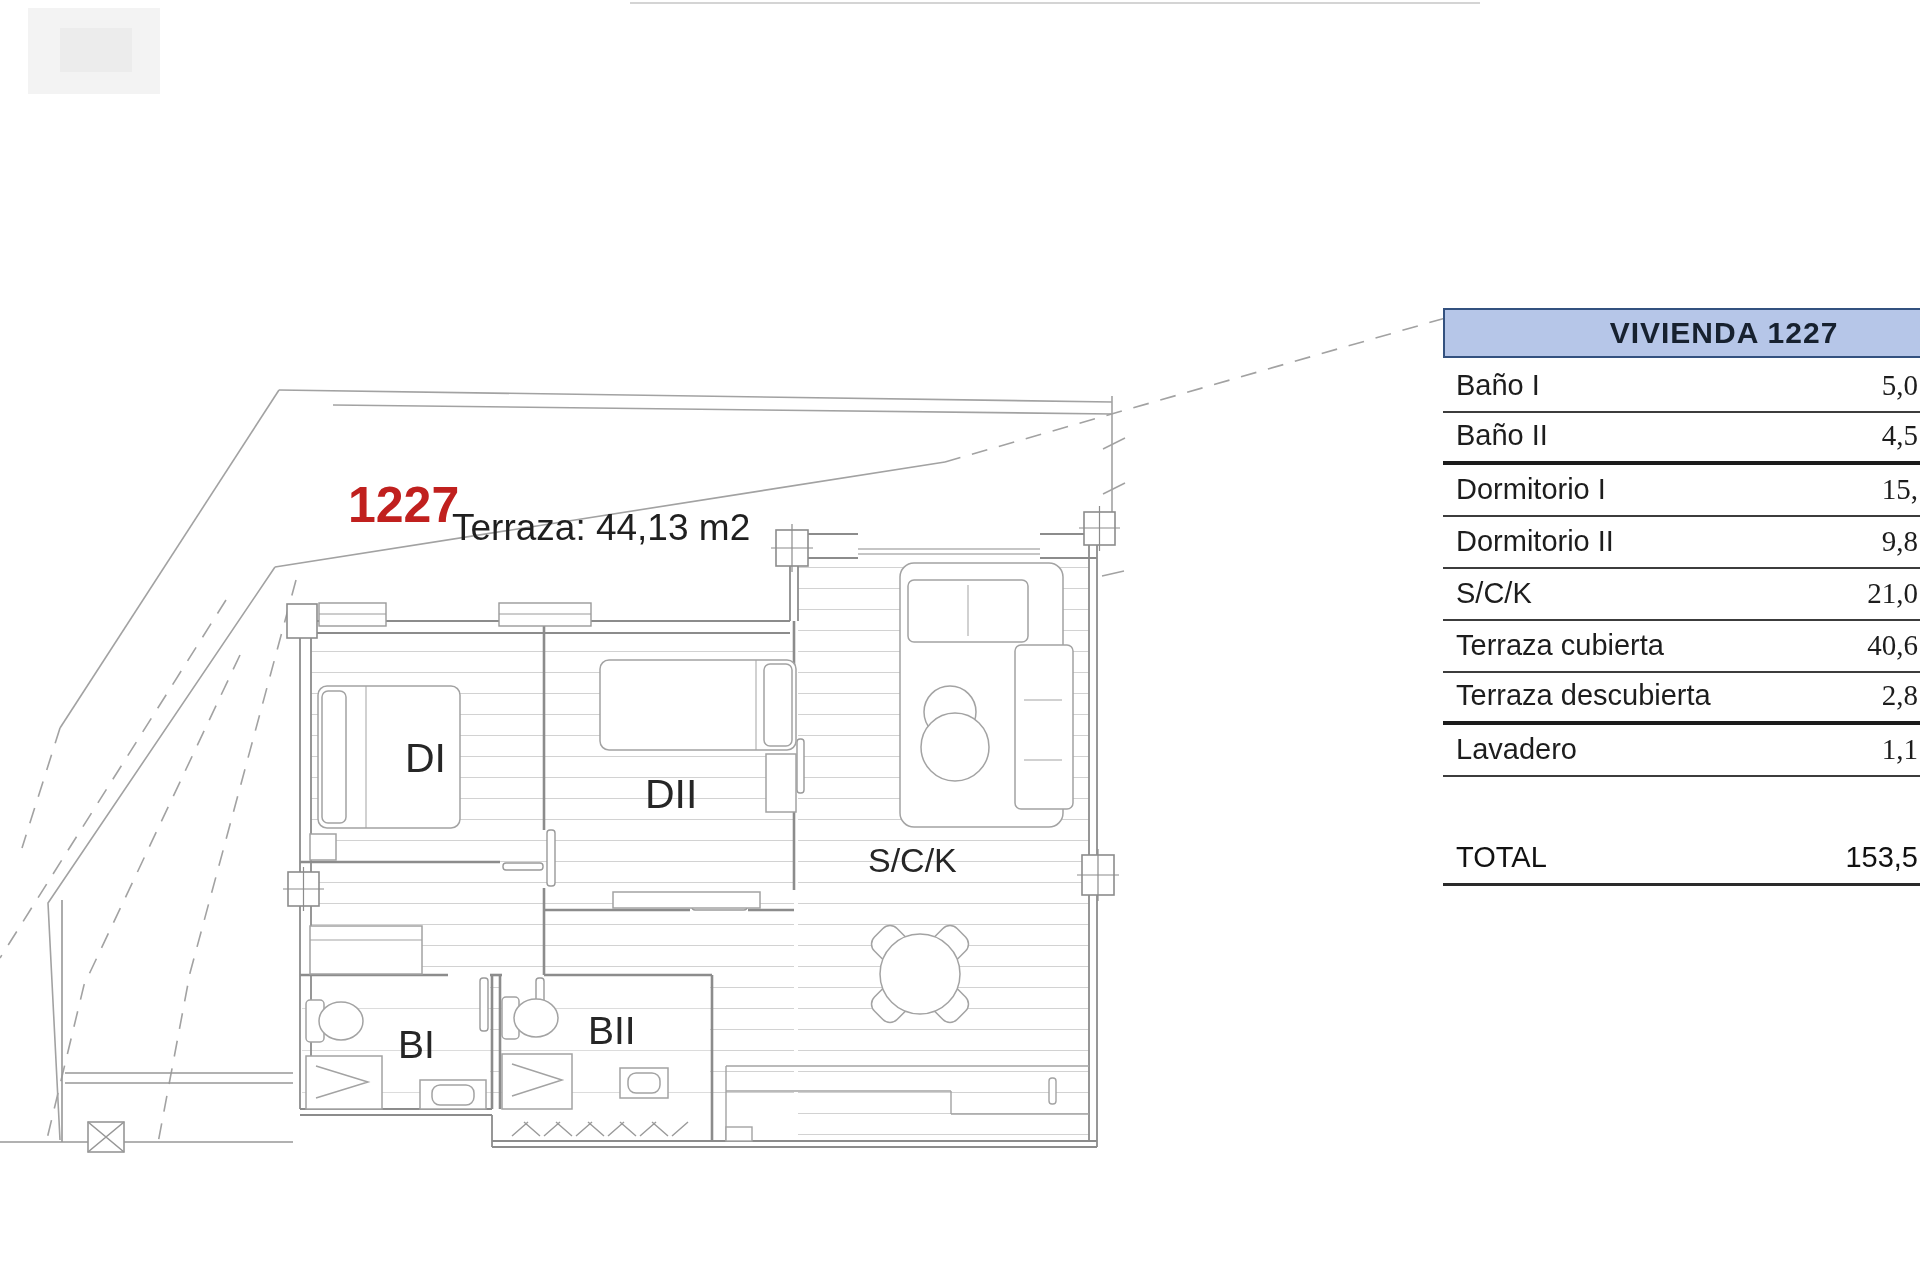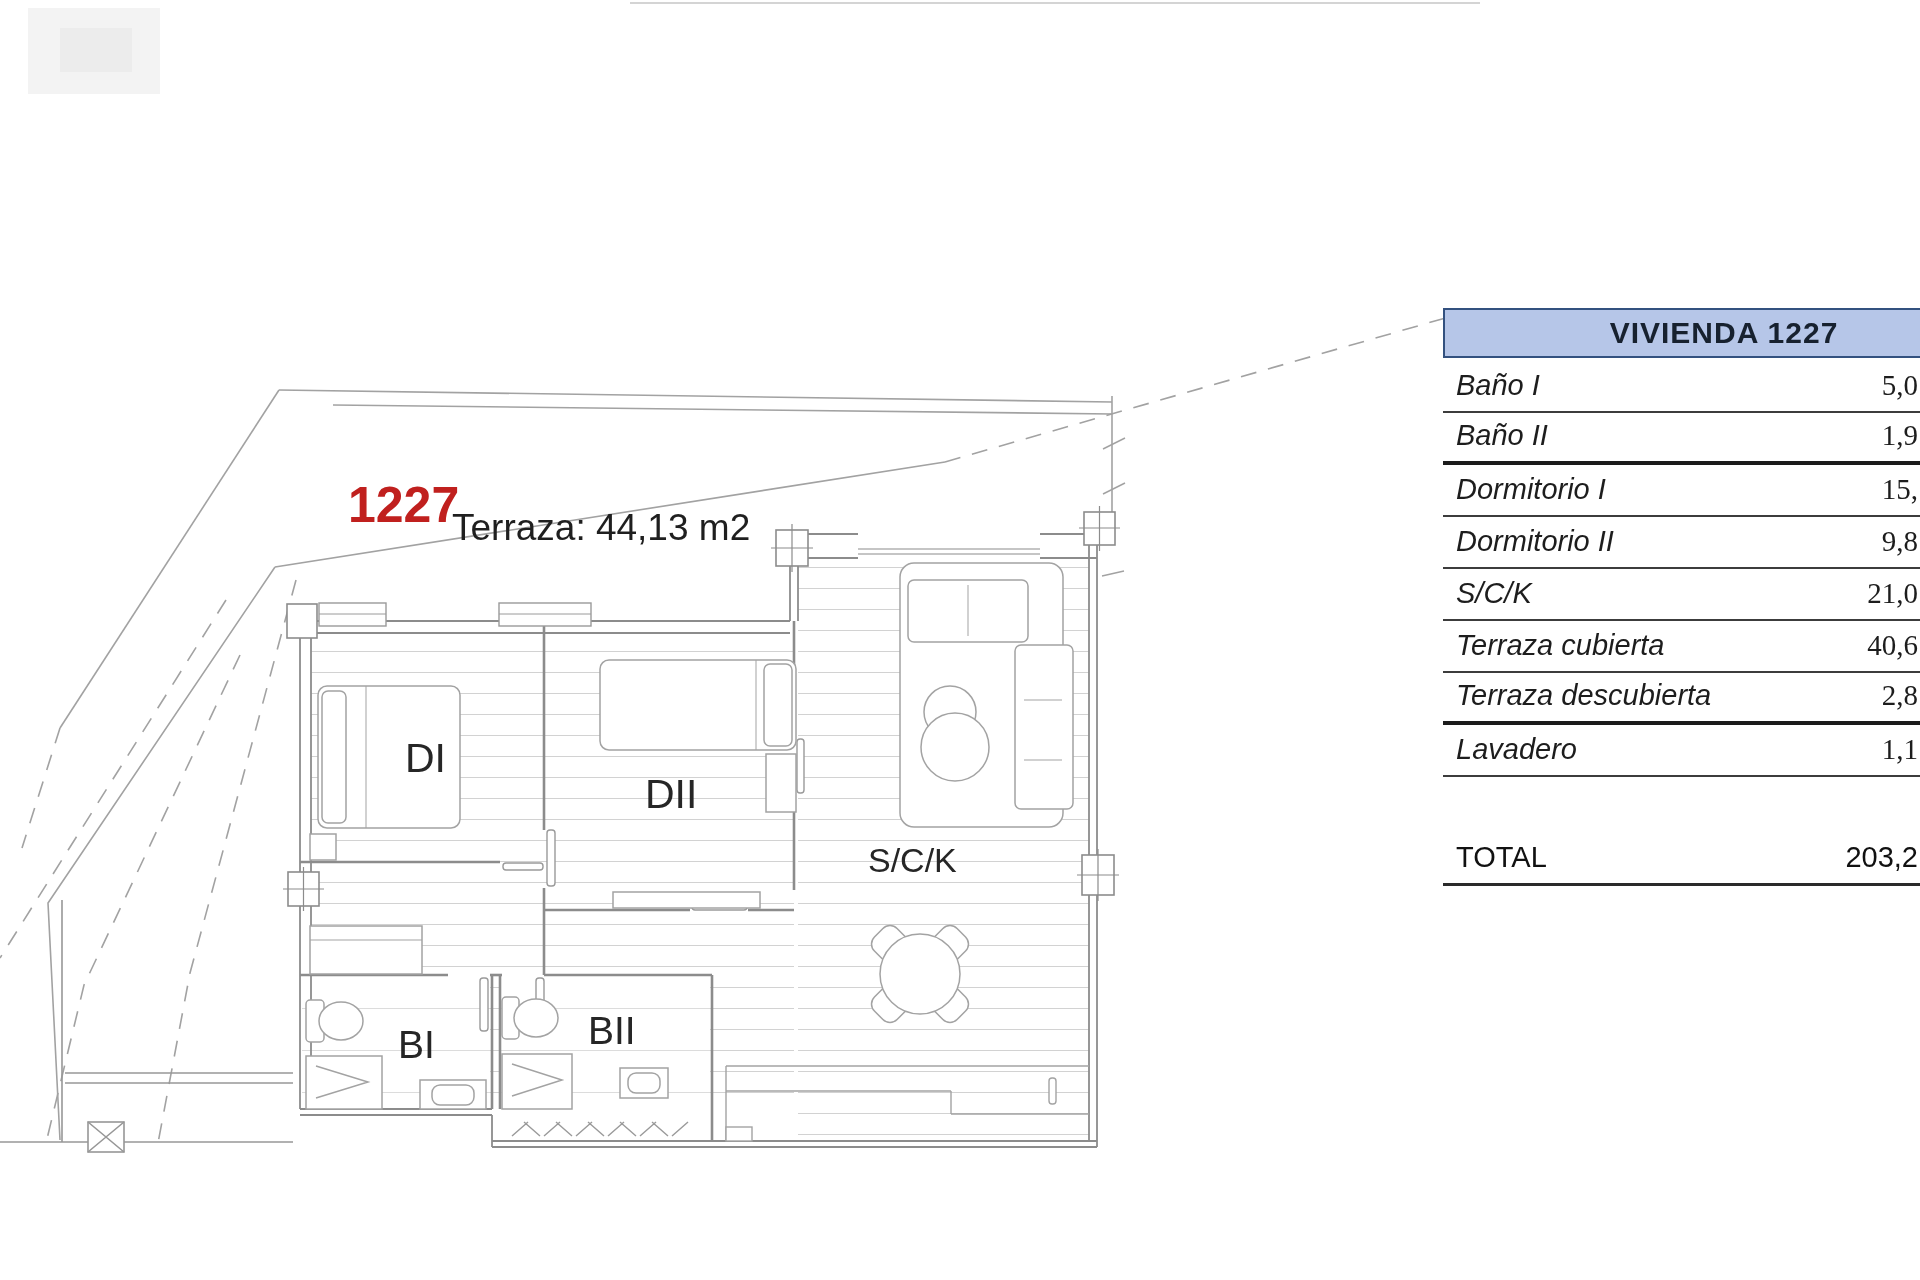--- a/index.html
+++ b/index.html
@@ -18,21 +18,21 @@
     background:#b6c6e8;border:2px solid #33517f;box-sizing:border-box;
     display:flex;align-items:center;justify-content:center;
     font-size:30px;font-weight:bold;color:#17212f;letter-spacing:1px;
   }
   .areas-rows{position:absolute;left:0;top:53px;width:100%;}
   .a-row{
     position:relative;width:100%;height:52px;box-sizing:border-box;
     font-size:29px;color:#1d1d1d;
   }
   .a-row .lbl{
-    position:absolute;left:13px;bottom:9px;white-space:nowrap;font-style:italic;
+    position:absolute;left:13px;bottom:9px;white-space:nowrap;
   }
   .a-row .val{
     position:absolute;right:87px;bottom:9px;white-space:nowrap;font-family:Liberation Serif, serif;
   }
   .a-row.thin{border-bottom:2px solid #3c3c3c;}
   .a-row.thick{border-bottom:4px solid #1b1b1b;}
   .total-row{
     position:relative;width:100%;height:52px;box-sizing:border-box;
     font-size:29px;color:#111;margin-top:57px;border-bottom:3px solid #2a2a2a;
   }
@@ -241,21 +241,21 @@
 
 <div class="areas-table">
   <div class="areas-header">VIVIENDA 1227</div>
   <div class="areas-rows">
     <div class="a-row thin">
       <span class="lbl">Baño I</span>
       <span class="val">5,0</span>
     </div>
     <div class="a-row thick">
       <span class="lbl">Baño II</span>
-      <span class="val">1,9</span>
+      <span class="val">4,5</span>
     </div>
     <div class="a-row thin">
       <span class="lbl">Dormitorio I</span>
       <span class="val">15,</span>
     </div>
     <div class="a-row thin">
       <span class="lbl">Dormitorio II</span>
       <span class="val">9,8</span>
     </div>
     <div class="a-row thin">
@@ -269,16 +269,16 @@
     <div class="a-row thick">
       <span class="lbl">Terraza descubierta</span>
       <span class="val">2,8</span>
     </div>
     <div class="a-row thin">
       <span class="lbl">Lavadero</span>
       <span class="val">1,1</span>
     </div>
     <div class="total-row">
       <span class="lbl">TOTAL</span>
-      <span class="val">203,2</span>
+      <span class="val">153,5</span>
     </div>
   </div>
 </div>
 
 </body></html>

